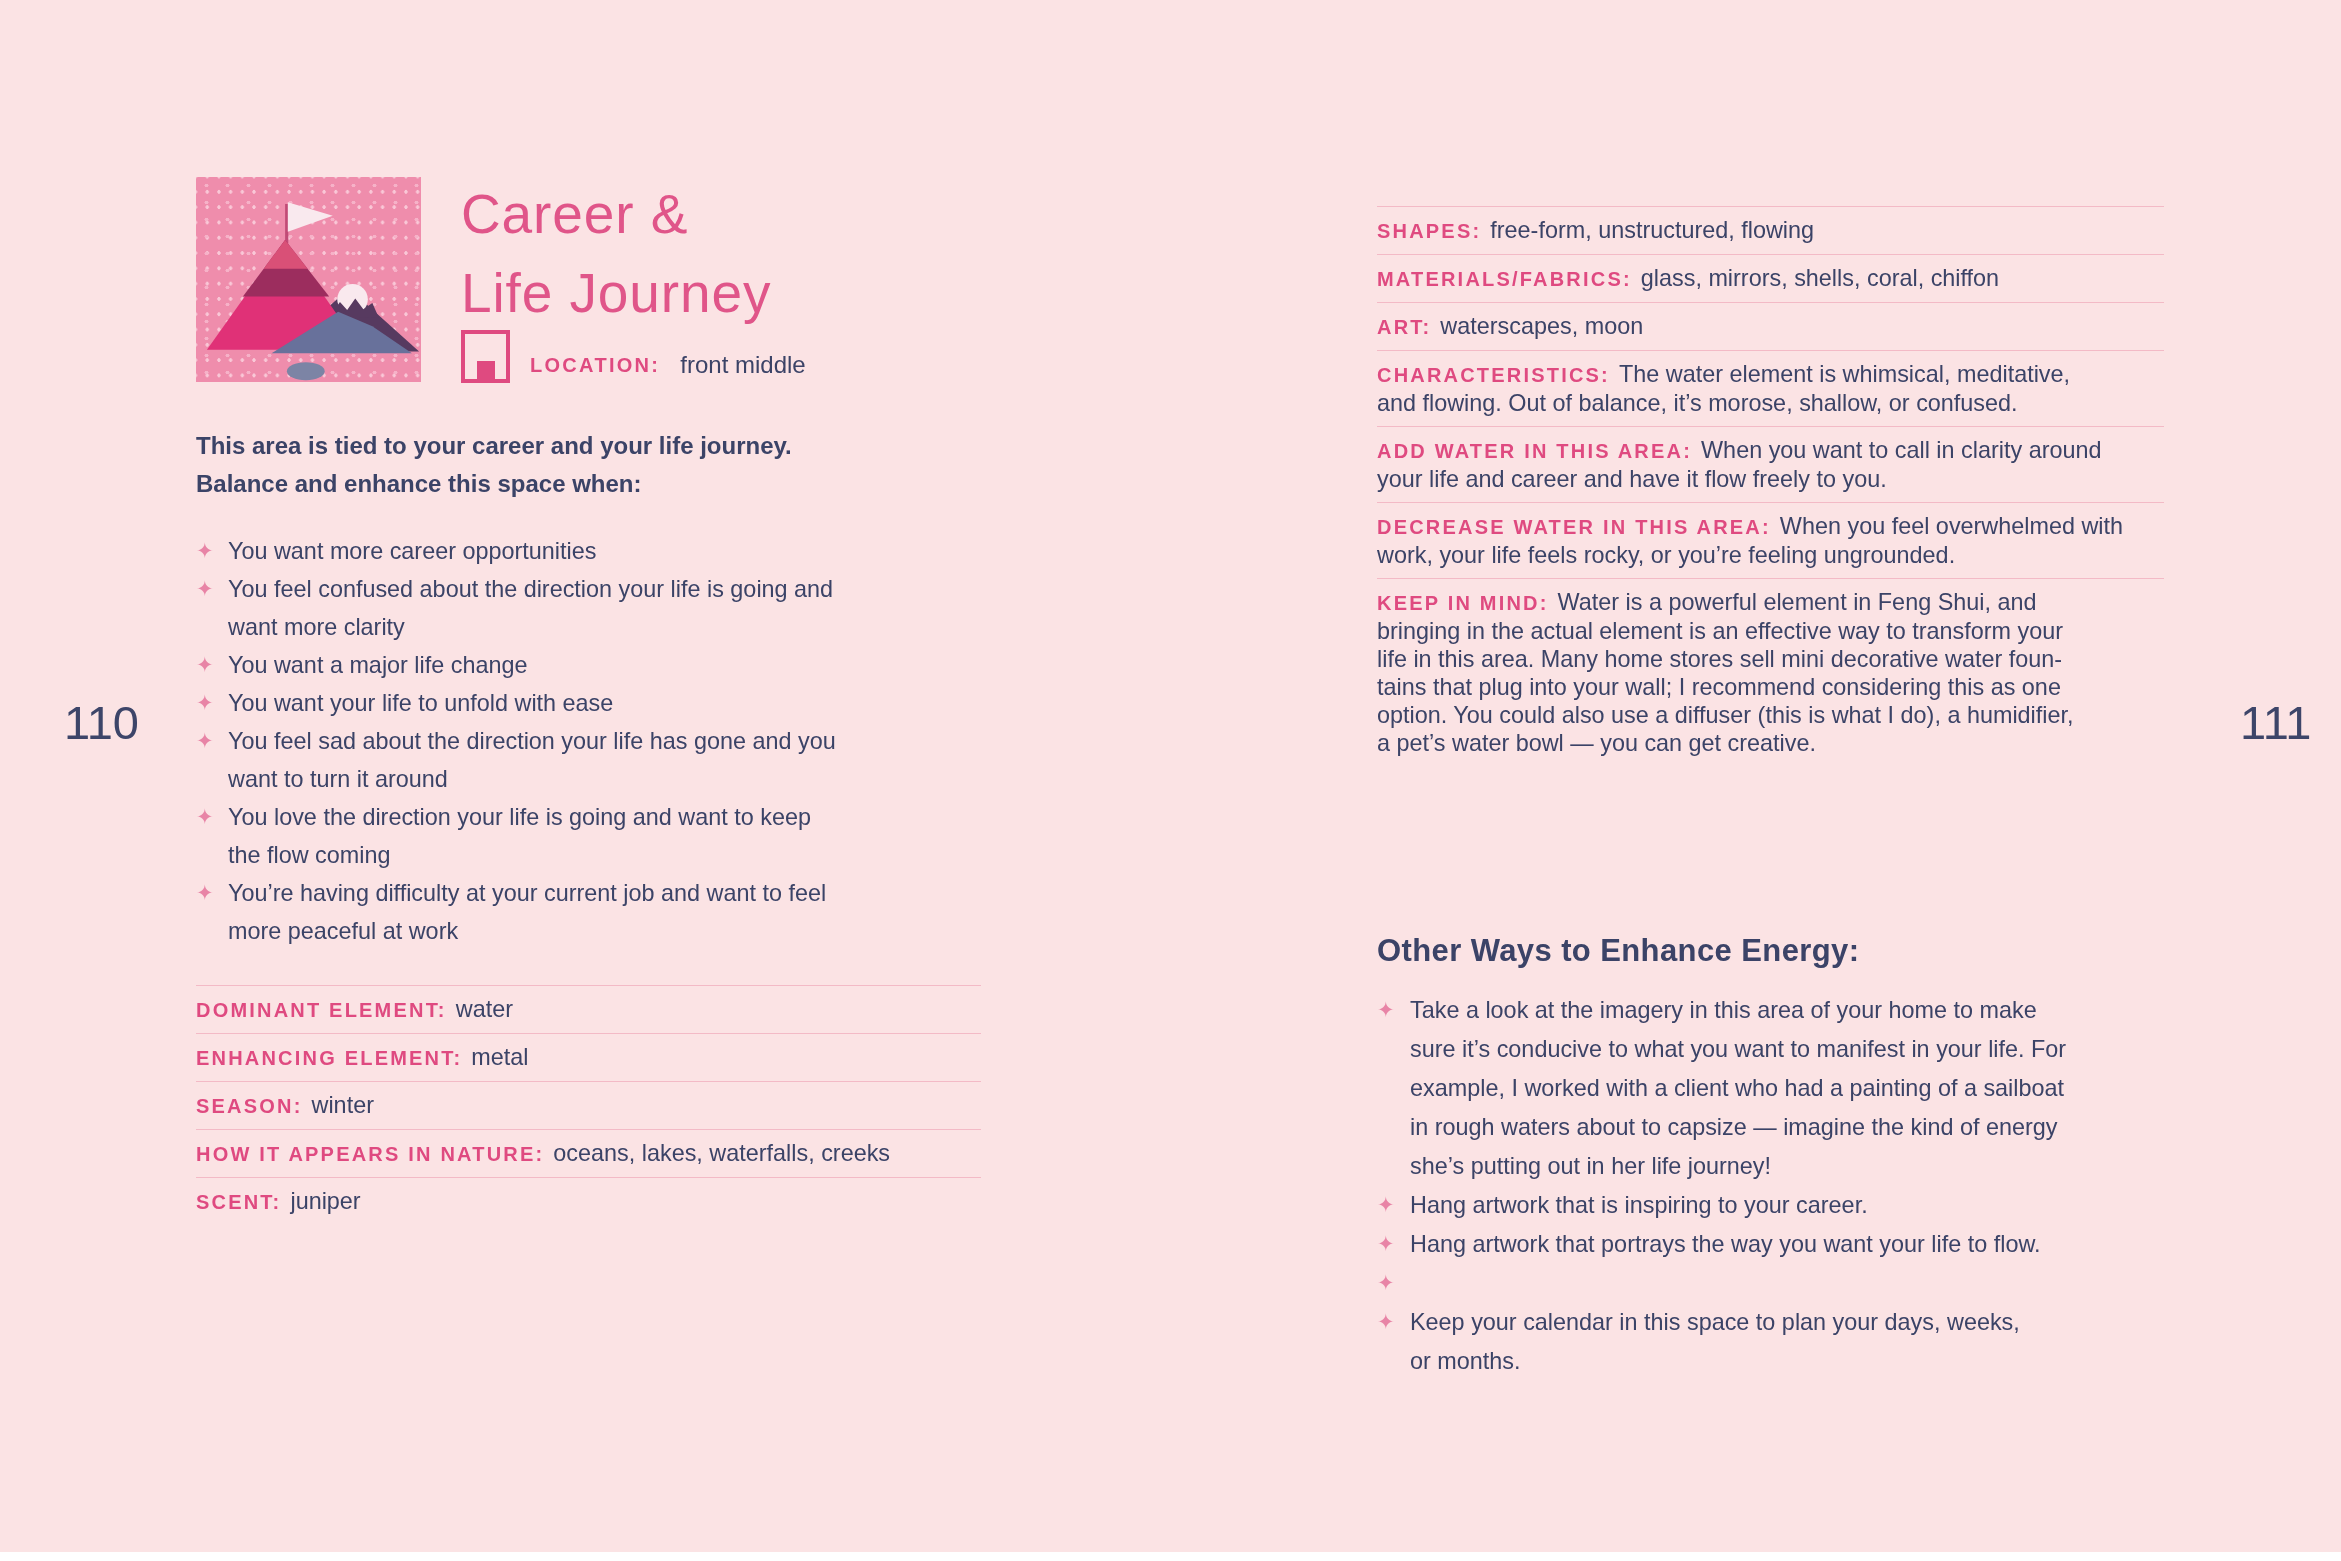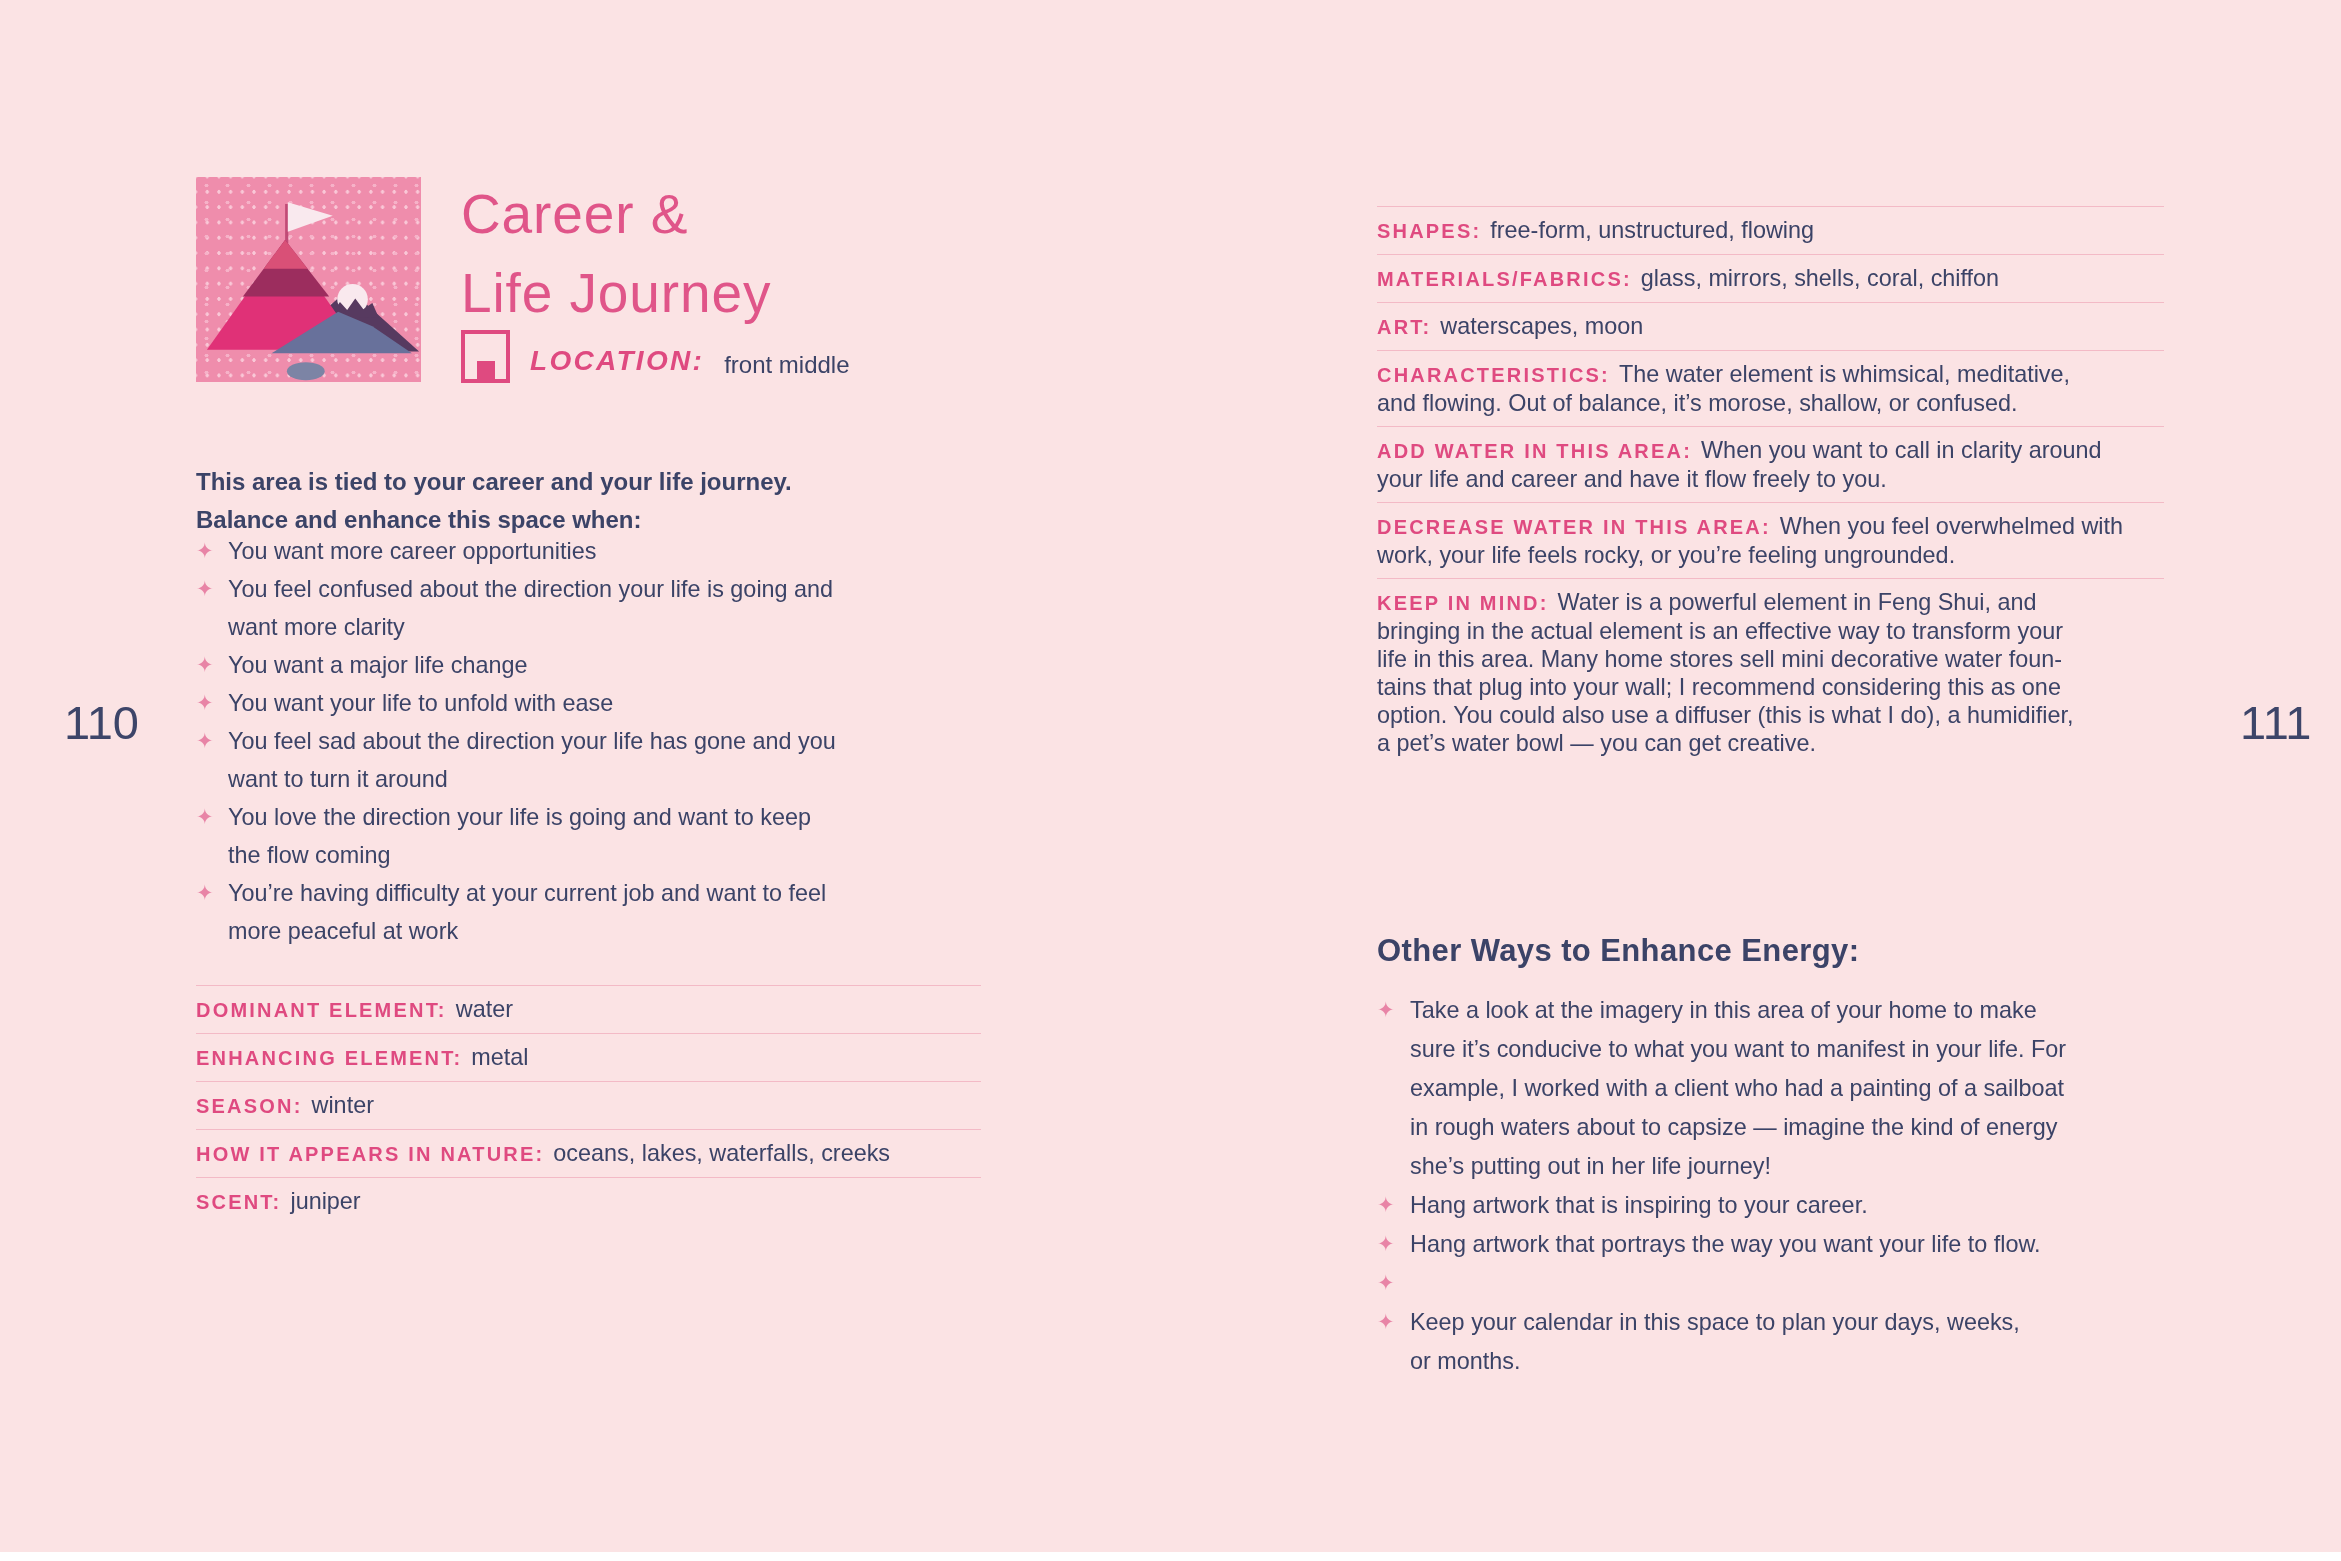--- a/index.html
+++ b/index.html
@@ -34,30 +34,29 @@
     left:461px;top:330px;display:flex;align-items:flex-end;gap:20px;
   }
   .loc-icon{
     width:41px;height:45px;border:4.5px solid #df4a80;position:relative;flex:0 0 auto;
   }
   .loc-icon .cell{
     position:absolute;bottom:0;left:50%;transform:translateX(-50%);
     width:18px;height:18px;background:#df4a80;
   }
   .loc-label{
-    font-size:28px;font-weight:bold;letter-spacing:2.3px;color:#df4a80;
+    font-size:20px;font-weight:bold;letter-spacing:2.3px;color:#df4a80;
     padding-bottom:6.3px;
-    font-style:italic;
   }
   .loc-value{font-size:24px;color:#3b4367;padding-bottom:4.5px;}
 
   
   .intro{
     left:196px;top:427px;width:793px;
-    font-size:24px;font-weight:bold;line-height:38px;white-space:pre-line;margin-top:36px;
+    font-size:24px;font-weight:bold;line-height:38px;white-space:pre-line;
   }
   .bullets{display:flex;flex-direction:column;}
   .bullet{display:flex;align-items:flex-start;}
   .star{
     flex:0 0 32px;font-family:"DejaVu Sans", sans-serif;
     color:#e884a6;font-size:21px;line-height:38px;
   }
   .btext{white-space:pre-line;font-size:23.4px;line-height:38px;color:#3b4367;}
   .bullets-left{left:196px;top:532px;width:793px;}
   .bullets-right{left:1377px;top:991px;width:793px;}

